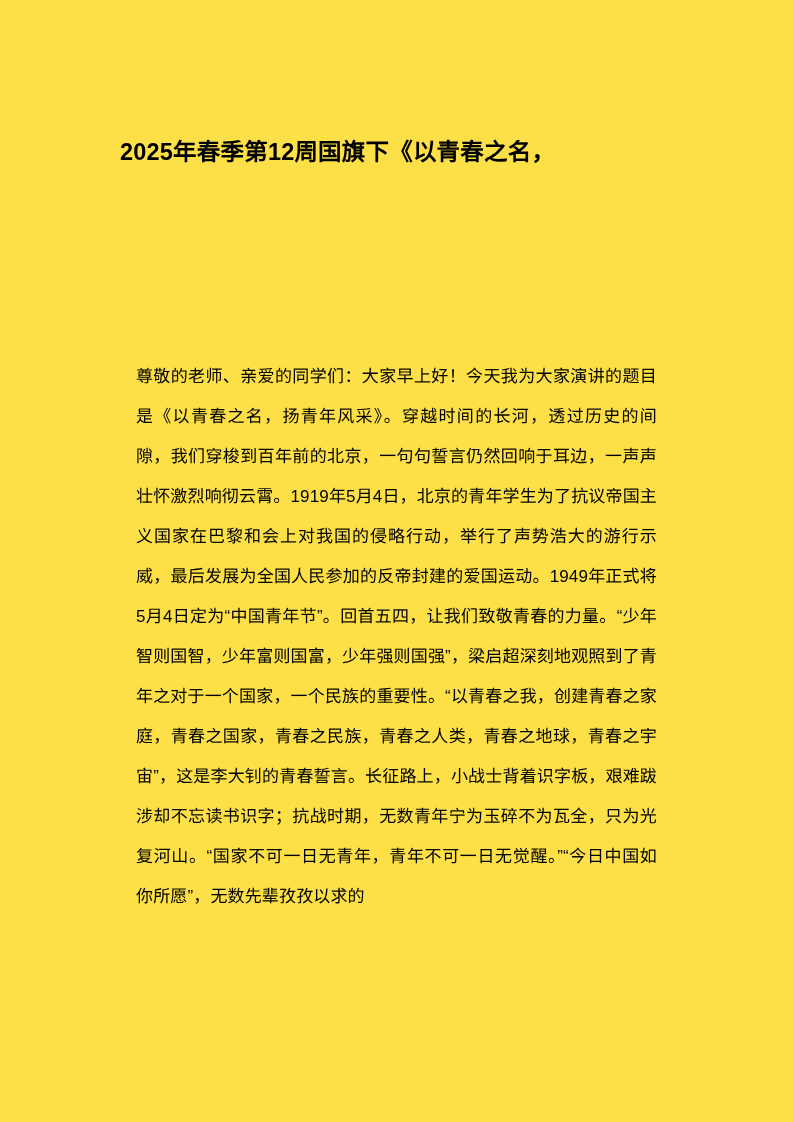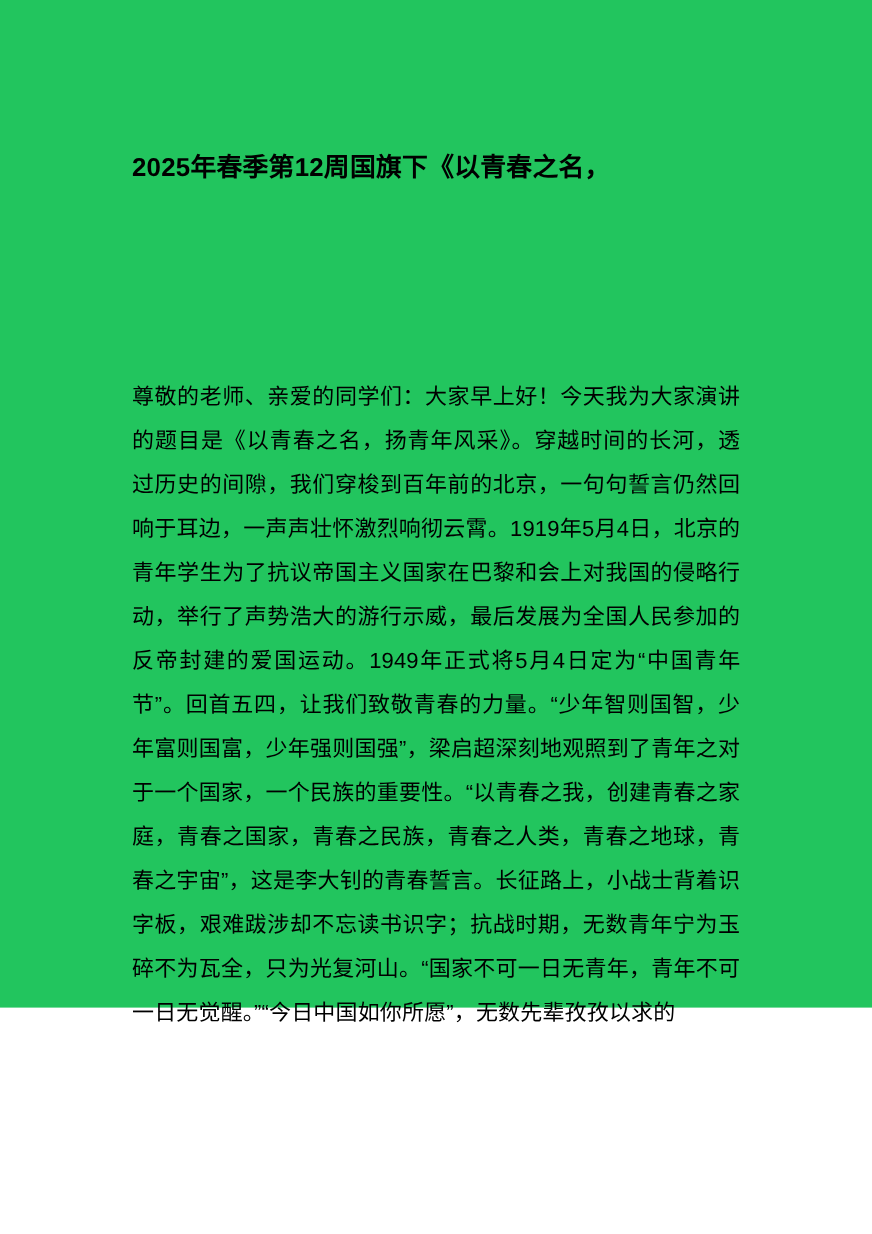--- a/index.html
+++ b/index.html
@@ -14,22 +14,22 @@
     height: 1122px;
     font-family: "Liberation Sans", "DejaVu Sans", sans-serif;
     color: #000000;
     -webkit-font-smoothing: antialiased;
     overflow: hidden;
   }
 
   .page {
     position: relative;
     width: 793px;
-    height: 916px;
-    background: #22c55e;
+    height: 1122px;
+    background: #fde047;
     box-sizing: border-box;
   }
 
   
   .doc-title {
     position: absolute;
     left: 120px;
     top: 130px;
     width: 554px;
     margin: 0;
@@ -58,22 +58,22 @@
 
   
   .doc-body {
     position: absolute;
     left: 120px;
     top: 341px;
     width: 553px;
   }
 
   .body-paragraph {
-    margin: 0;
-    font-size: 20px;
+    margin: 16px;
+    font-size: 17px;
     line-height: 40px;
     text-align: justify;
     text-justify: inter-ideograph;
     text-align-last: left;
     letter-spacing: 0.15px;
     color: #000000;
     word-break: break-all;
   }
 </style>
 </head>

